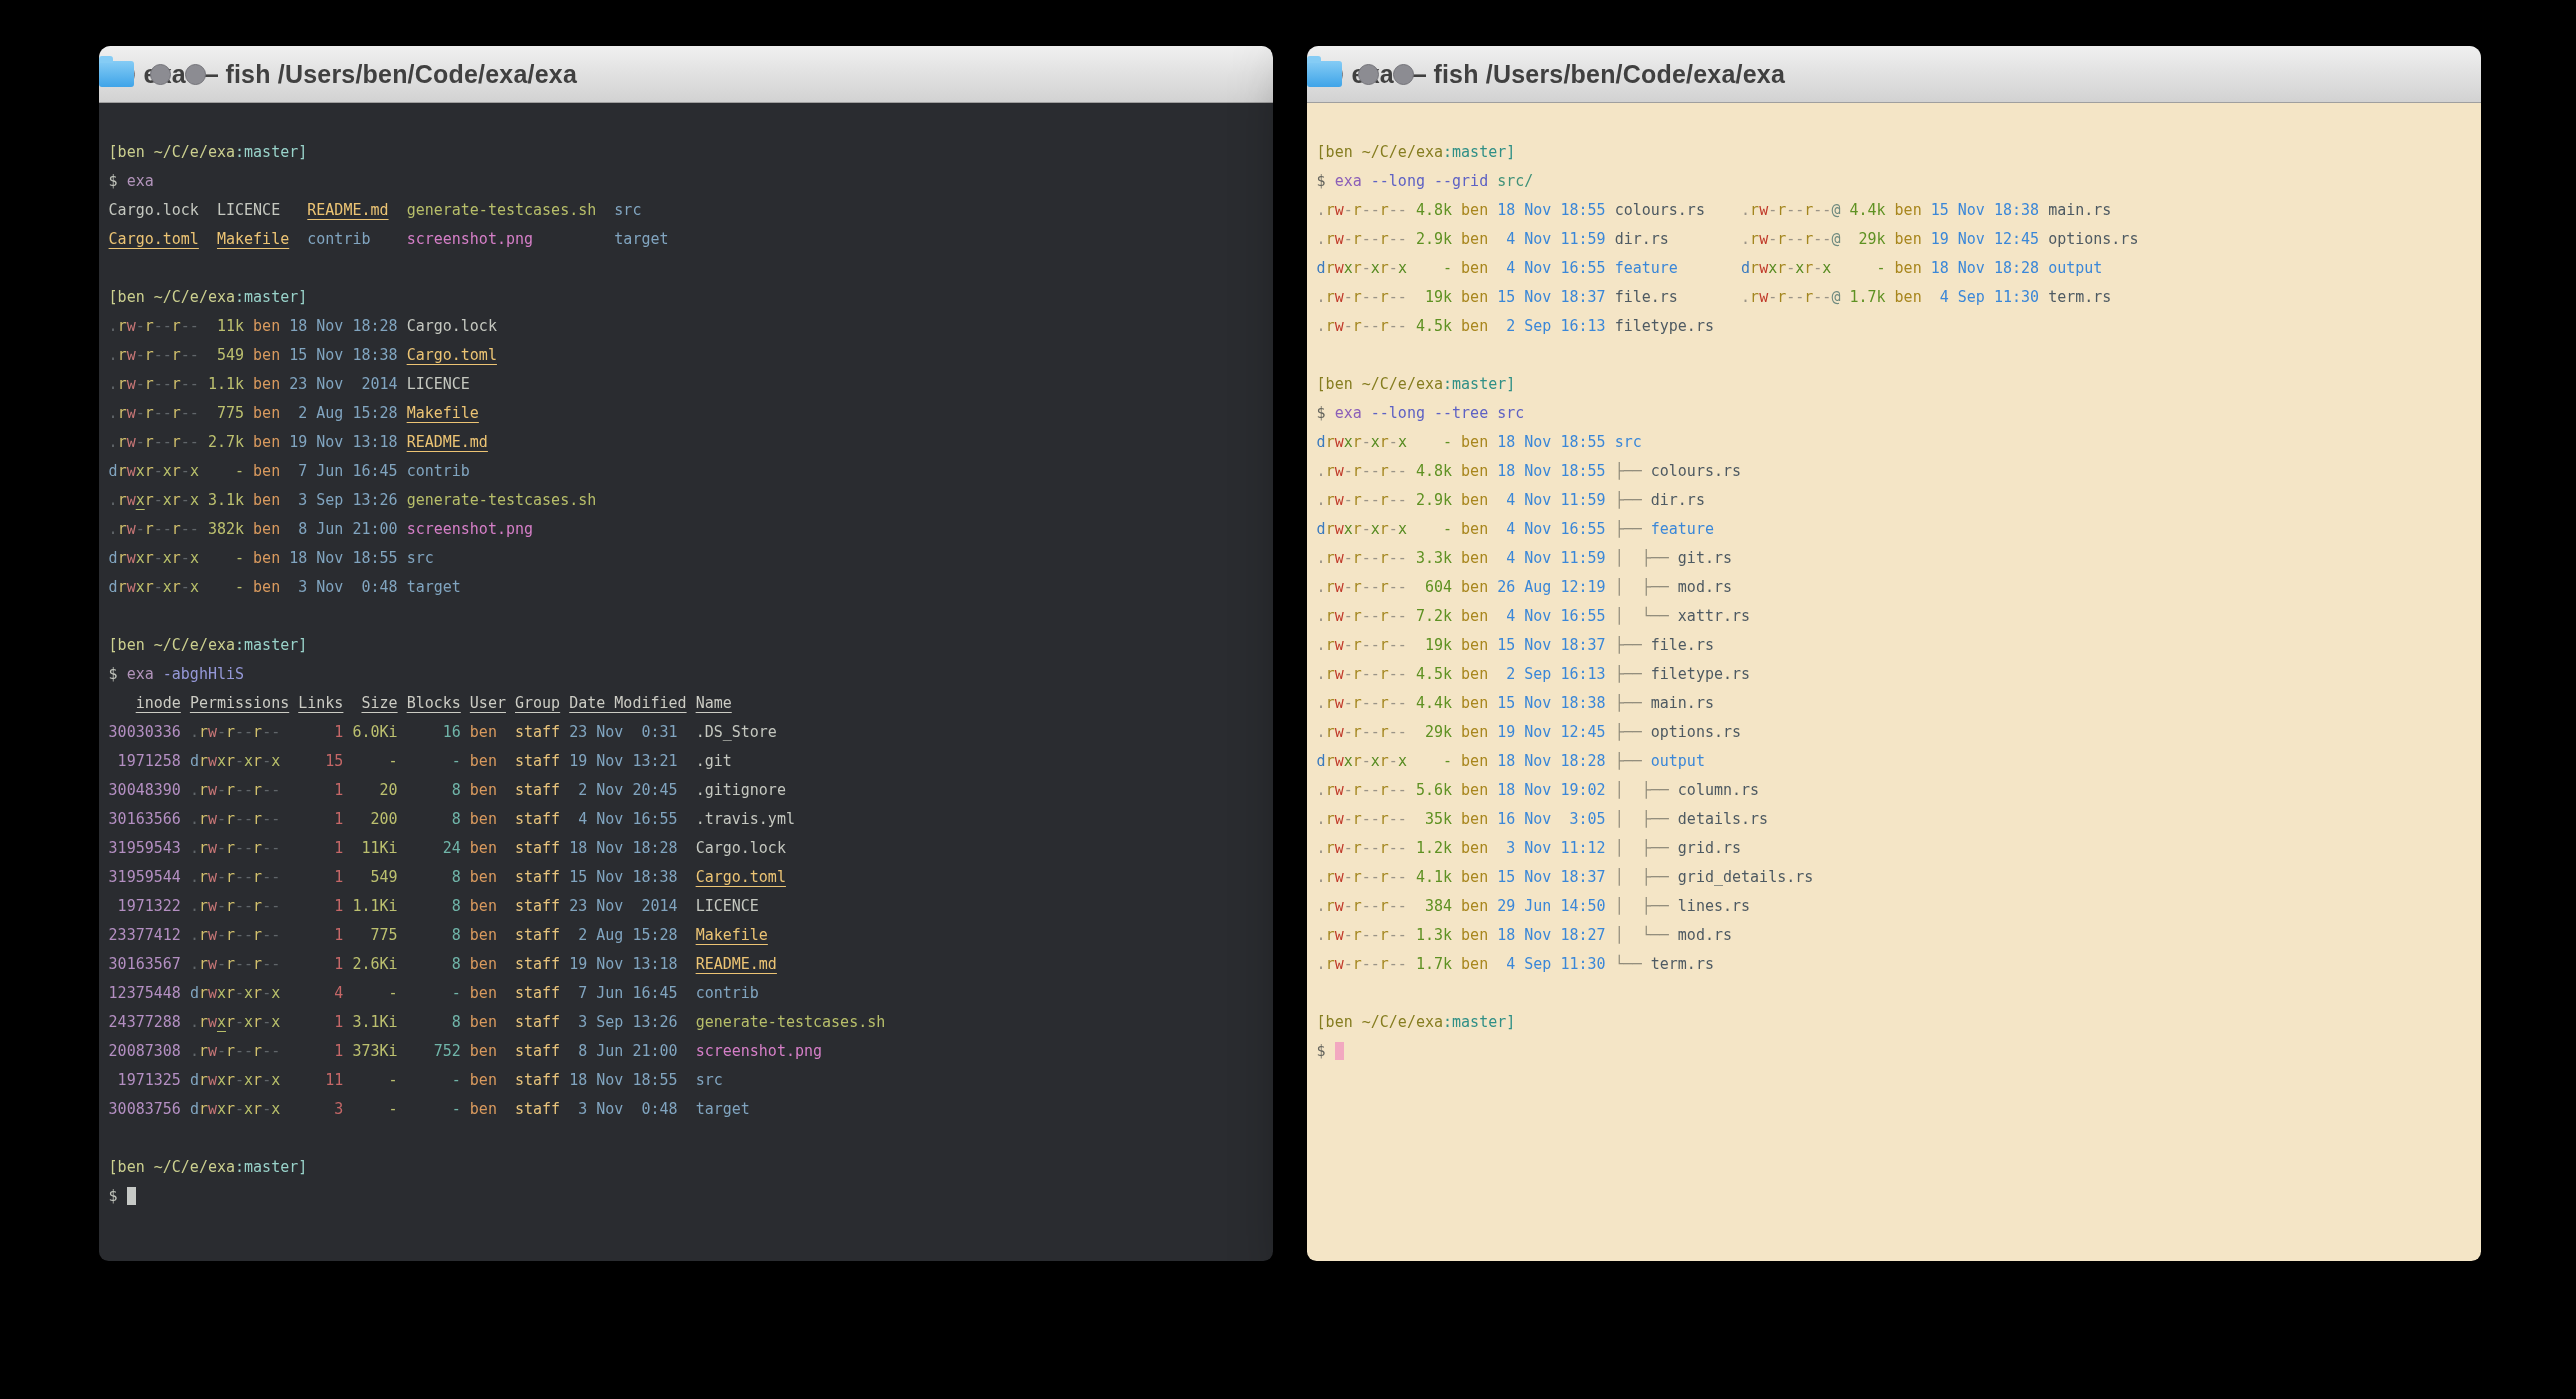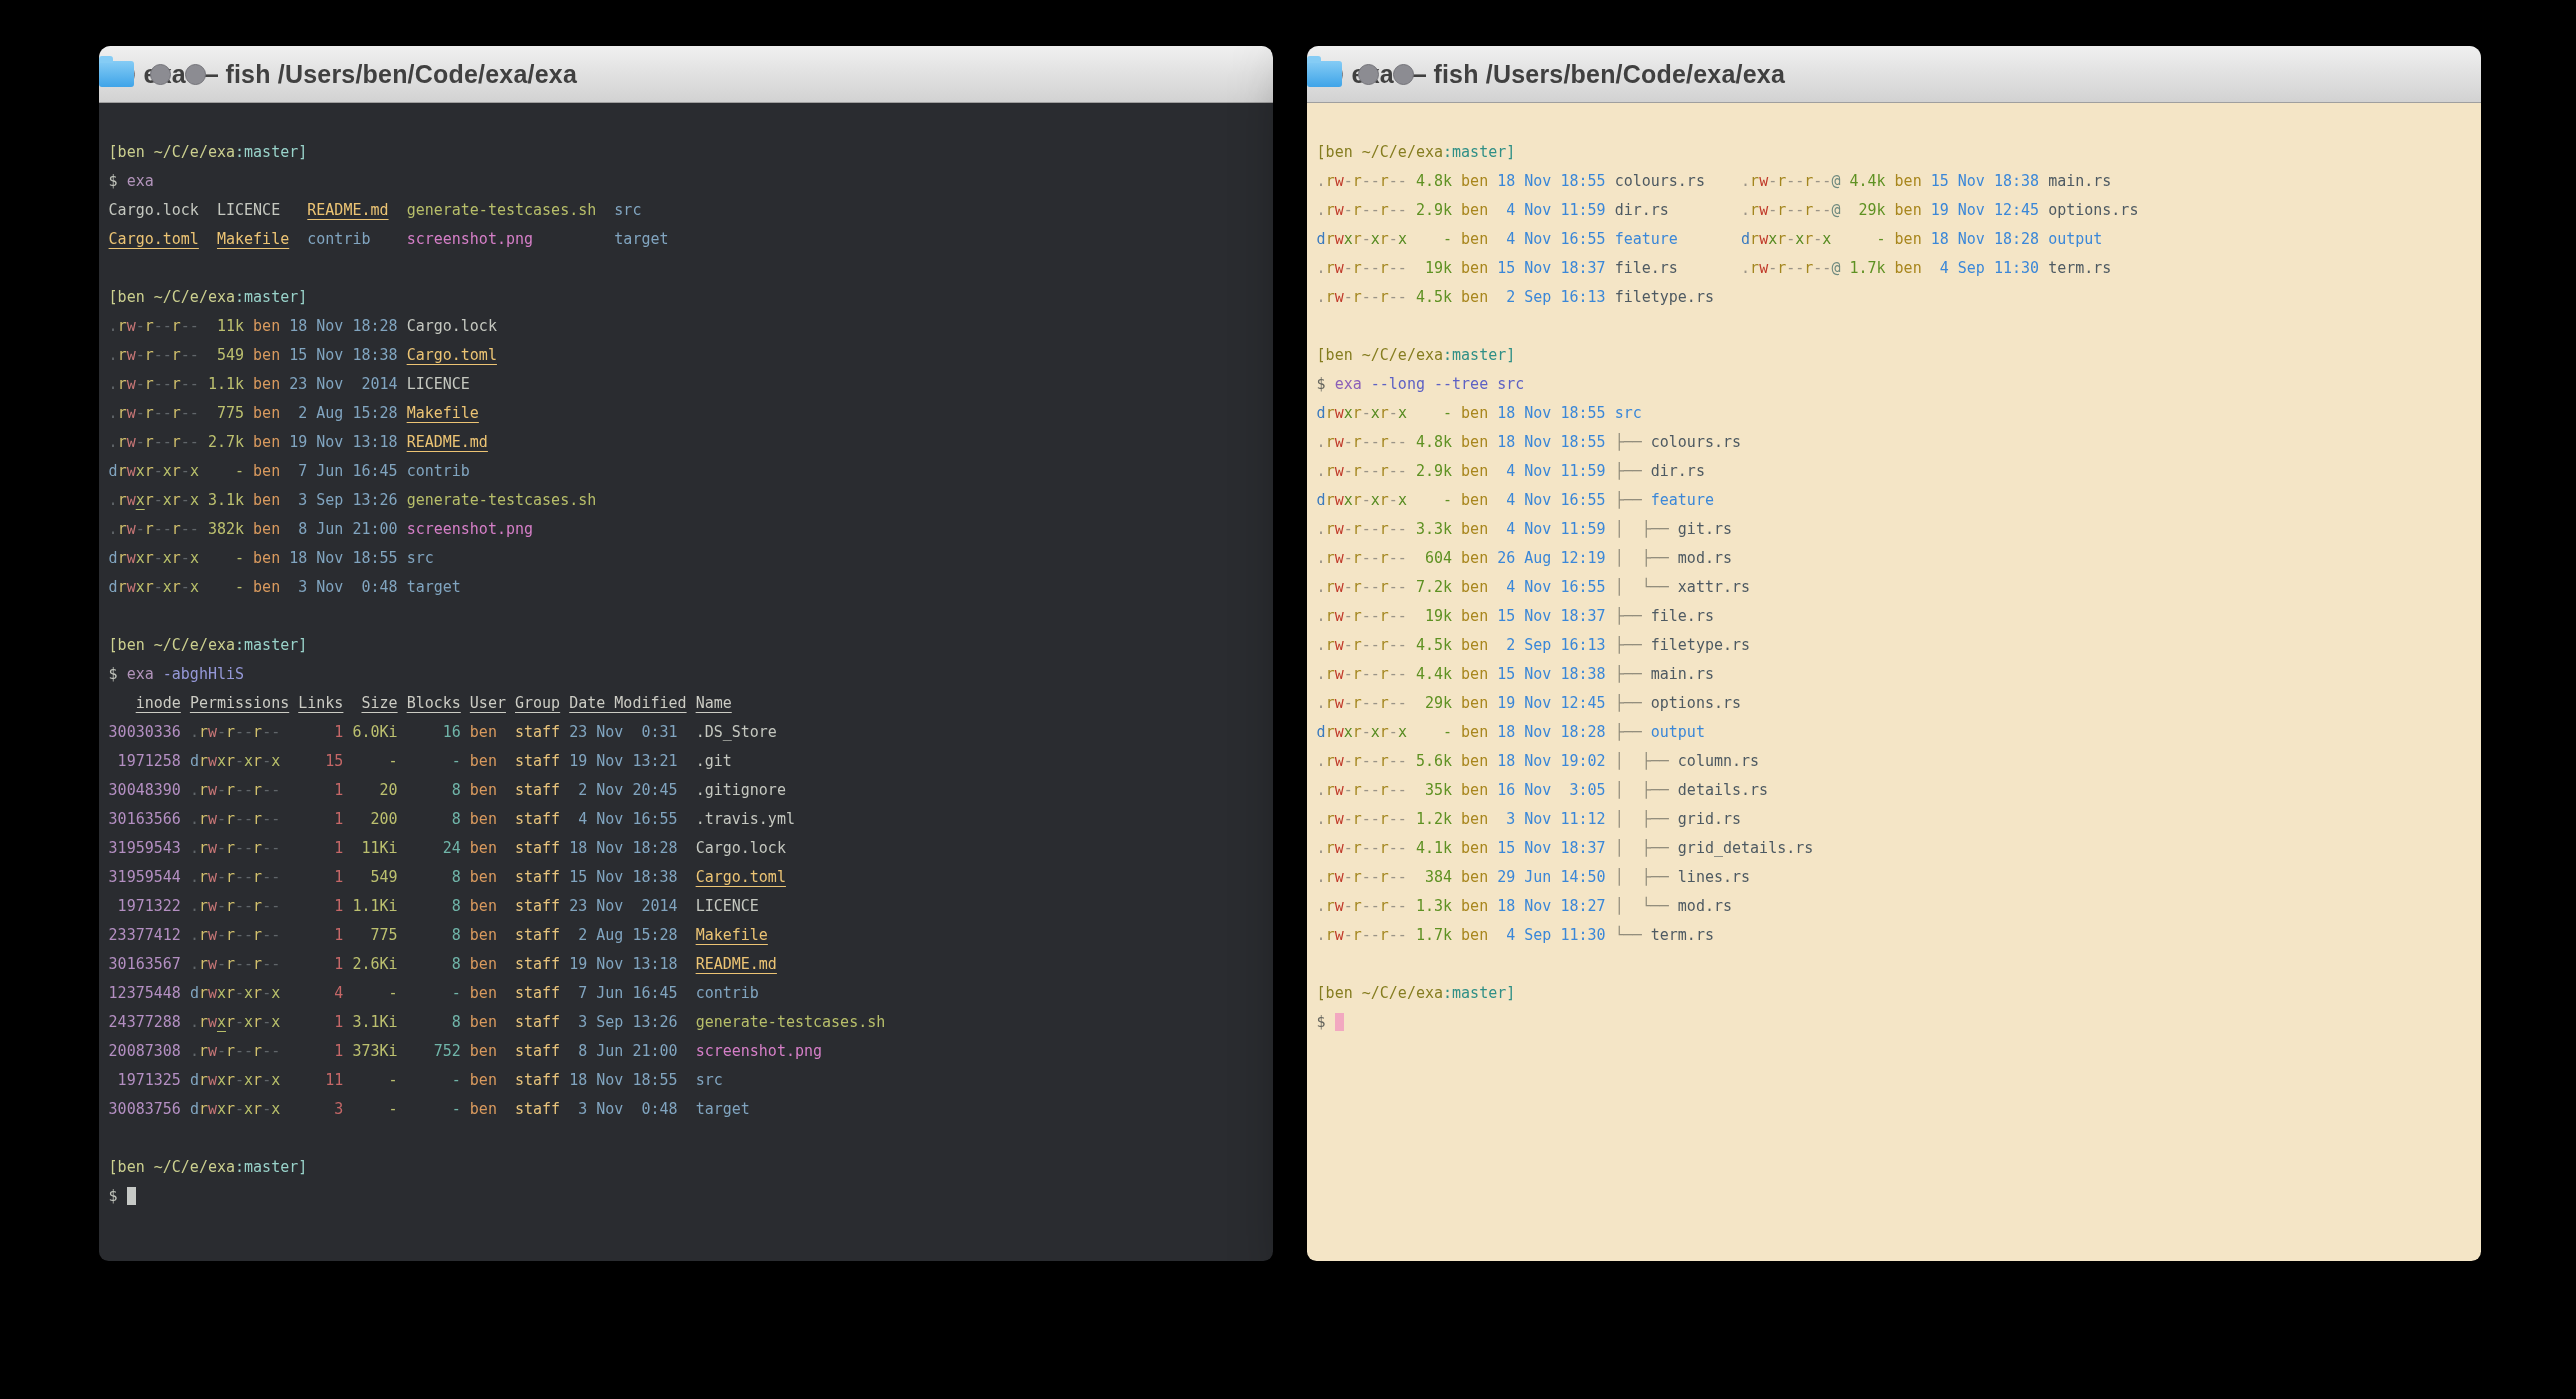--- a/index.html
+++ b/index.html
@@ -136,20 +136,21 @@
       <span class="light"></span>
     </div>
     <div class="titlewrap">
       <span class="folder-icon"></span>
       <span class="win-title">exa — fish  /Users/ben/Code/exa/exa</span>
     </div>
   </div>
   <div class="term-content">
     <div class="term-lines">
         <div class="tl"><span class="seg-prompt">[ben ~/C/e/exa</span><span class="seg-branch">:master]</span></div>
+        <div class="tl"><span class="seg-dollar">$ </span><span class="seg-cmd">exa</span><span> </span><span class="seg-flag">--long</span><span> </span><span class="seg-flag">--grid</span><span> </span><span class="seg-arg">src/</span></div>
         <div class="tl"><span class="seg-dot">.</span><span class="seg-pr">r</span><span class="seg-pw">w</span><span class="seg-dot">-</span><span class="seg-pr">r</span><span class="seg-dot">--</span><span class="seg-pr">r</span><span class="seg-dot">--</span><span> </span><span class="seg-size">4.8k</span><span> </span><span class="seg-user">ben</span><span> </span><span class="seg-date">18 Nov 18:55</span><span> </span><span class="seg-file">colours.rs</span><span>    </span><span class="seg-dot">.</span><span class="seg-pr">r</span><span class="seg-pw">w</span><span class="seg-dot">-</span><span class="seg-pr">r</span><span class="seg-dot">--</span><span class="seg-pr">r</span><span class="seg-dot">--</span><span class="seg-attr">@</span><span> </span><span class="seg-size">4.4k</span><span> </span><span class="seg-user">ben</span><span> </span><span class="seg-date">15 Nov 18:38</span><span> </span><span class="seg-file">main.rs</span></div>
         <div class="tl"><span class="seg-dot">.</span><span class="seg-pr">r</span><span class="seg-pw">w</span><span class="seg-dot">-</span><span class="seg-pr">r</span><span class="seg-dot">--</span><span class="seg-pr">r</span><span class="seg-dot">--</span><span> </span><span class="seg-size">2.9k</span><span> </span><span class="seg-user">ben</span><span> </span><span class="seg-date"> 4 Nov 11:59</span><span> </span><span class="seg-file">dir.rs</span><span>        </span><span class="seg-dot">.</span><span class="seg-pr">r</span><span class="seg-pw">w</span><span class="seg-dot">-</span><span class="seg-pr">r</span><span class="seg-dot">--</span><span class="seg-pr">r</span><span class="seg-dot">--</span><span class="seg-attr">@</span><span> </span><span class="seg-size"> 29k</span><span> </span><span class="seg-user">ben</span><span> </span><span class="seg-date">19 Nov 12:45</span><span> </span><span class="seg-file">options.rs</span></div>
         <div class="tl"><span class="seg-pd">d</span><span class="seg-pr">r</span><span class="seg-pw">w</span><span class="seg-px">x</span><span class="seg-pr">r</span><span class="seg-dot">-</span><span class="seg-px">x</span><span class="seg-pr">r</span><span class="seg-dot">-</span><span class="seg-px">x</span><span> </span><span class="seg-size">   -</span><span> </span><span class="seg-user">ben</span><span> </span><span class="seg-date"> 4 Nov 16:55</span><span> </span><span class="seg-dir">feature</span><span>       </span><span class="seg-pd">d</span><span class="seg-pr">r</span><span class="seg-pw">w</span><span class="seg-px">x</span><span class="seg-pr">r</span><span class="seg-dot">-</span><span class="seg-px">x</span><span class="seg-pr">r</span><span class="seg-dot">-</span><span class="seg-px">x</span><span>  </span><span class="seg-size">   -</span><span> </span><span class="seg-user">ben</span><span> </span><span class="seg-date">18 Nov 18:28</span><span> </span><span class="seg-dir">output</span></div>
         <div class="tl"><span class="seg-dot">.</span><span class="seg-pr">r</span><span class="seg-pw">w</span><span class="seg-dot">-</span><span class="seg-pr">r</span><span class="seg-dot">--</span><span class="seg-pr">r</span><span class="seg-dot">--</span><span> </span><span class="seg-size"> 19k</span><span> </span><span class="seg-user">ben</span><span> </span><span class="seg-date">15 Nov 18:37</span><span> </span><span class="seg-file">file.rs</span><span>       </span><span class="seg-dot">.</span><span class="seg-pr">r</span><span class="seg-pw">w</span><span class="seg-dot">-</span><span class="seg-pr">r</span><span class="seg-dot">--</span><span class="seg-pr">r</span><span class="seg-dot">--</span><span class="seg-attr">@</span><span> </span><span class="seg-size">1.7k</span><span> </span><span class="seg-user">ben</span><span> </span><span class="seg-date"> 4 Sep 11:30</span><span> </span><span class="seg-file">term.rs</span></div>
         <div class="tl"><span class="seg-dot">.</span><span class="seg-pr">r</span><span class="seg-pw">w</span><span class="seg-dot">-</span><span class="seg-pr">r</span><span class="seg-dot">--</span><span class="seg-pr">r</span><span class="seg-dot">--</span><span> </span><span class="seg-size">4.5k</span><span> </span><span class="seg-user">ben</span><span> </span><span class="seg-date"> 2 Sep 16:13</span><span> </span><span class="seg-file">filetype.rs</span></div>
         <div class="tl"></div>
         <div class="tl"><span class="seg-prompt">[ben ~/C/e/exa</span><span class="seg-branch">:master]</span></div>
         <div class="tl"><span class="seg-dollar">$ </span><span class="seg-cmd">exa</span><span> </span><span class="seg-flag">--long</span><span> </span><span class="seg-flag">--tree</span><span> </span><span class="seg-flag">src</span></div>
         <div class="tl"><span class="seg-pd">d</span><span class="seg-pr">r</span><span class="seg-pw">w</span><span class="seg-px">x</span><span class="seg-pr">r</span><span class="seg-dot">-</span><span class="seg-px">x</span><span class="seg-pr">r</span><span class="seg-dot">-</span><span class="seg-px">x</span><span> </span><span class="seg-size">   -</span><span> </span><span class="seg-user">ben</span><span> </span><span class="seg-date">18 Nov 18:55</span><span> </span><span class="seg-dir">src</span></div>
         <div class="tl"><span class="seg-dot">.</span><span class="seg-pr">r</span><span class="seg-pw">w</span><span class="seg-dot">-</span><span class="seg-pr">r</span><span class="seg-dot">--</span><span class="seg-pr">r</span><span class="seg-dot">--</span><span> </span><span class="seg-size">4.8k</span><span> </span><span class="seg-user">ben</span><span> </span><span class="seg-date">18 Nov 18:55</span><span> </span><span class="seg-tree">├── </span><span class="seg-file">colours.rs</span></div>

